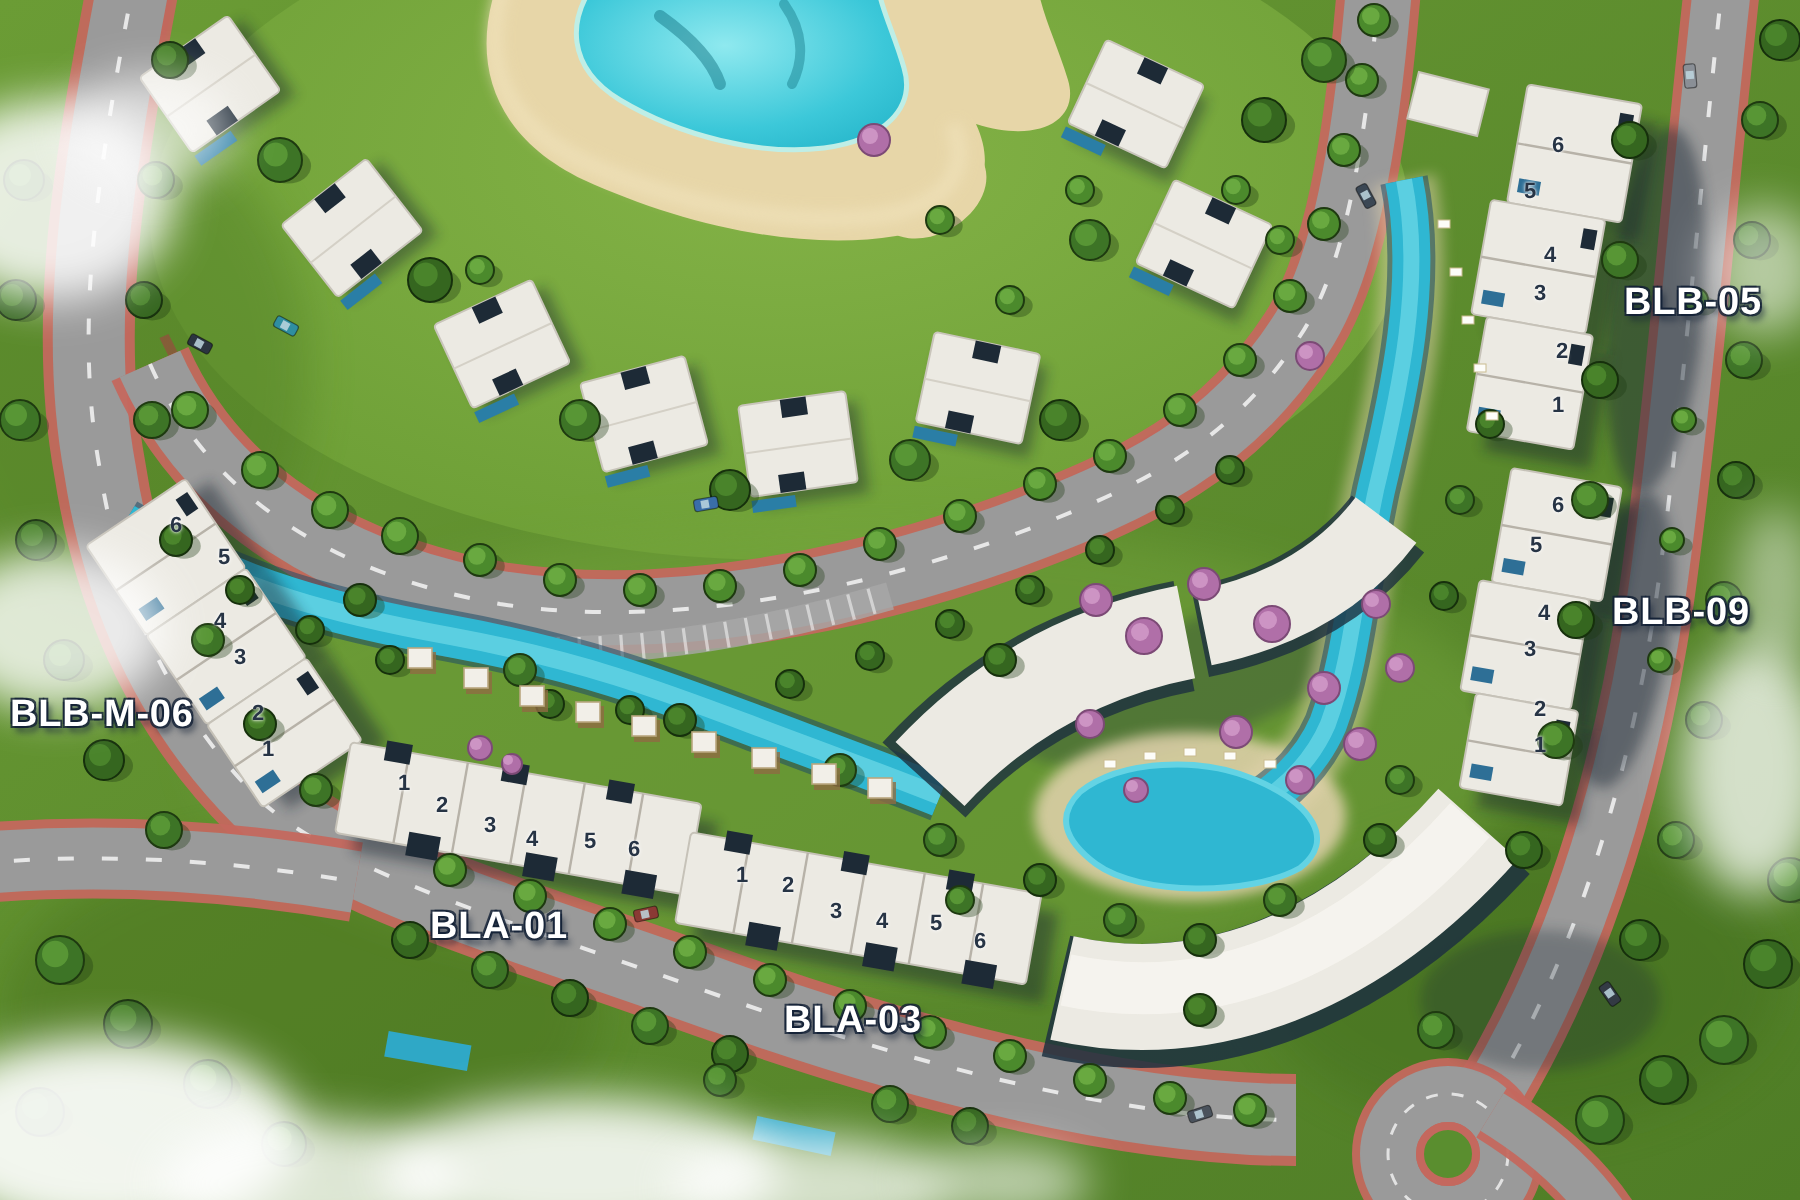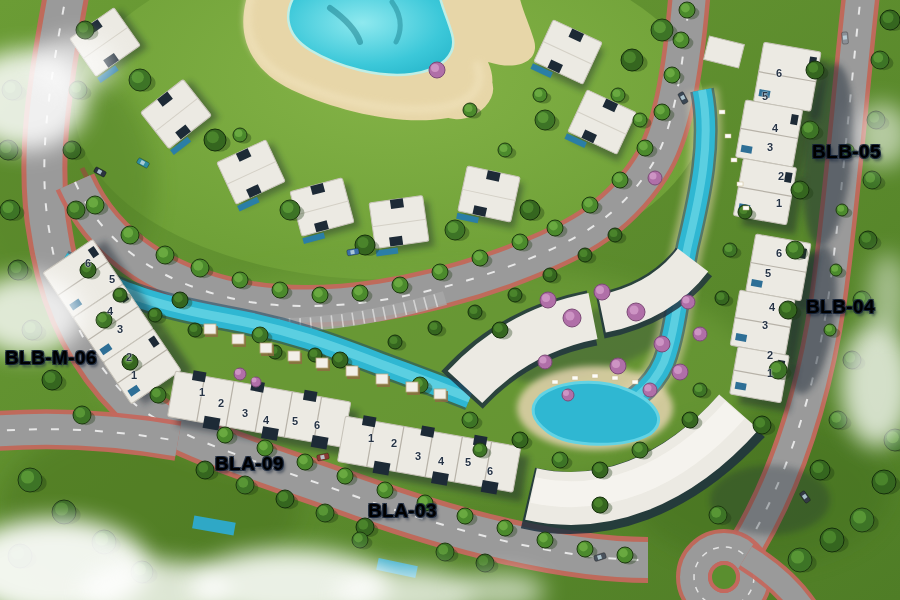--- a/index.html
+++ b/index.html
@@ -3,21 +3,21 @@
 <meta charset="utf-8">
 <style>
   html,body{margin:0;padding:0;background:#222;}
   .stage{position:relative;width:900px;height:600px;overflow:hidden;
          font-family:"Liberation Sans",sans-serif;background:#5f8f33;}
   .stage svg{position:absolute;left:0;top:0;}
   #markers{position:absolute;left:0;top:0;width:900px;height:600px;}
   .unit-marker{position:absolute;transform:translate(-50%,-50%);
     font:700 11px "Liberation Sans",sans-serif;color:#273445;
     text-shadow:0 0 2px rgba(255,255,255,.95),0 0 1px rgba(255,255,255,.9);}
-  .plan-label{position:absolute;font:700 19px "Liberation Sans",sans-serif;color:#000000;
+  .plan-label{position:absolute;font:700 19px "Liberation Sans",sans-serif;color:#ffffff;
     letter-spacing:.4px;white-space:nowrap;
     text-shadow:-1px -1px 0 rgba(19,32,54,.8),1px -1px 0 rgba(19,32,54,.8),
                 -1px 1px 0 rgba(19,32,54,.8),1px 1px 0 rgba(19,32,54,.8),
                  2px 3px 3px rgba(19,32,54,.65);}
 </style>
 </head>
 <body>
 
 <div class="stage">
 
@@ -819,18 +819,18 @@
       <span class="unit-marker" style="left: 317px; top: 425px;">6</span>
       <span class="unit-marker" style="left: 371px; top: 438px;">1</span>
       <span class="unit-marker" style="left: 394px; top: 443px;">2</span>
       <span class="unit-marker" style="left: 418px; top: 456px;">3</span>
       <span class="unit-marker" style="left: 441px; top: 461px;">4</span>
       <span class="unit-marker" style="left: 468px; top: 462px;">5</span>
       <span class="unit-marker" style="left: 490px; top: 471px;">6</span>
     </div>
 
 <div class="plan-label" style="left:812px;top:141px">BLB-05</div>
-<div class="plan-label" style="left:806px;top:296px">BLB-04</div>
+<div class="plan-label" style="left:806px;top:296px">BLB-09</div>
 <div class="plan-label" style="left:5px;top:347px">BLB-M-06</div>
-<div class="plan-label" style="left:215px;top:453px">BLA-09</div>
-<div class="plan-label" style="left:368px;top:500px">BLA-03</div>
+<div class="plan-label" style="left:215px;top:453px">BLA-01</div>
+<div class="plan-label" style="left:392px;top:500px">BLA-03</div>
 
 </div>
 
 </body></html>

